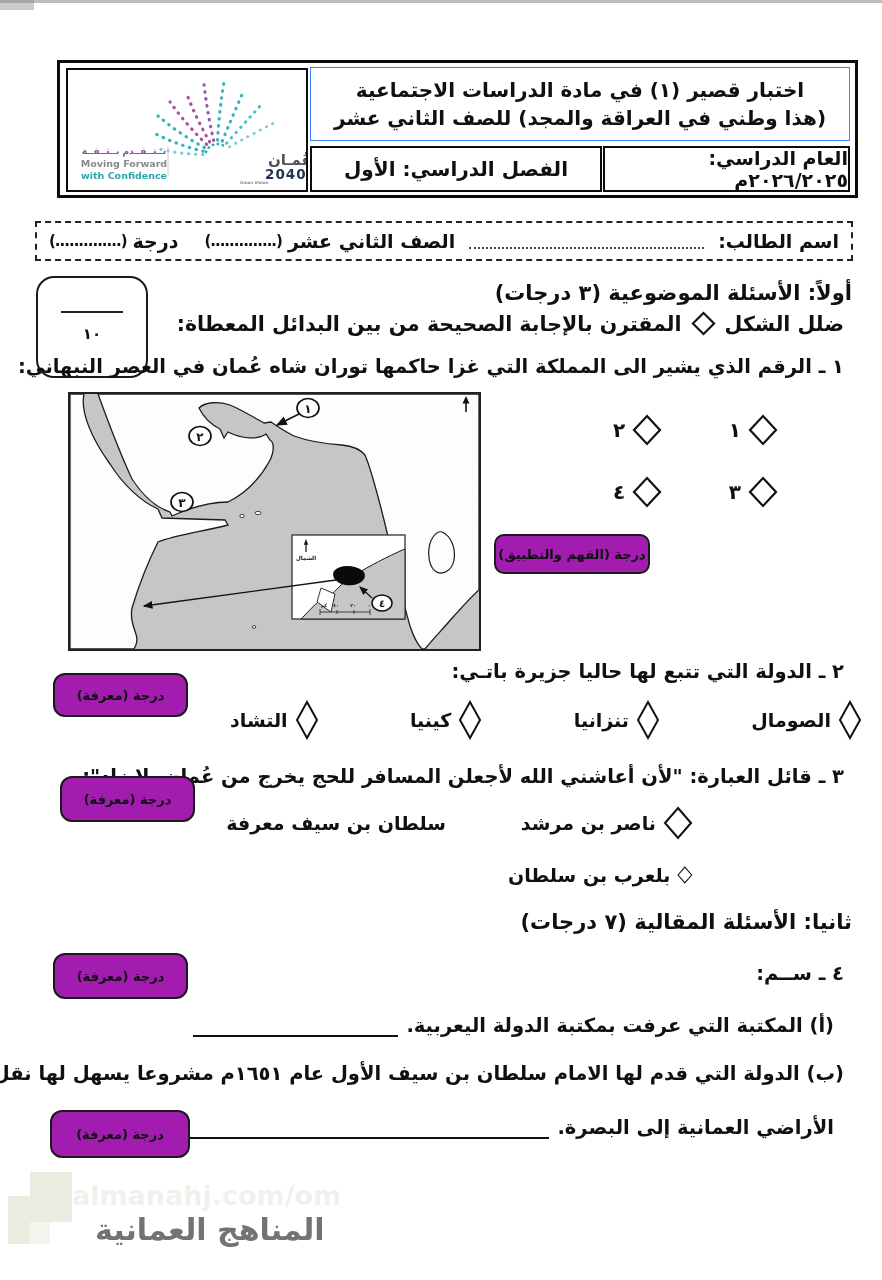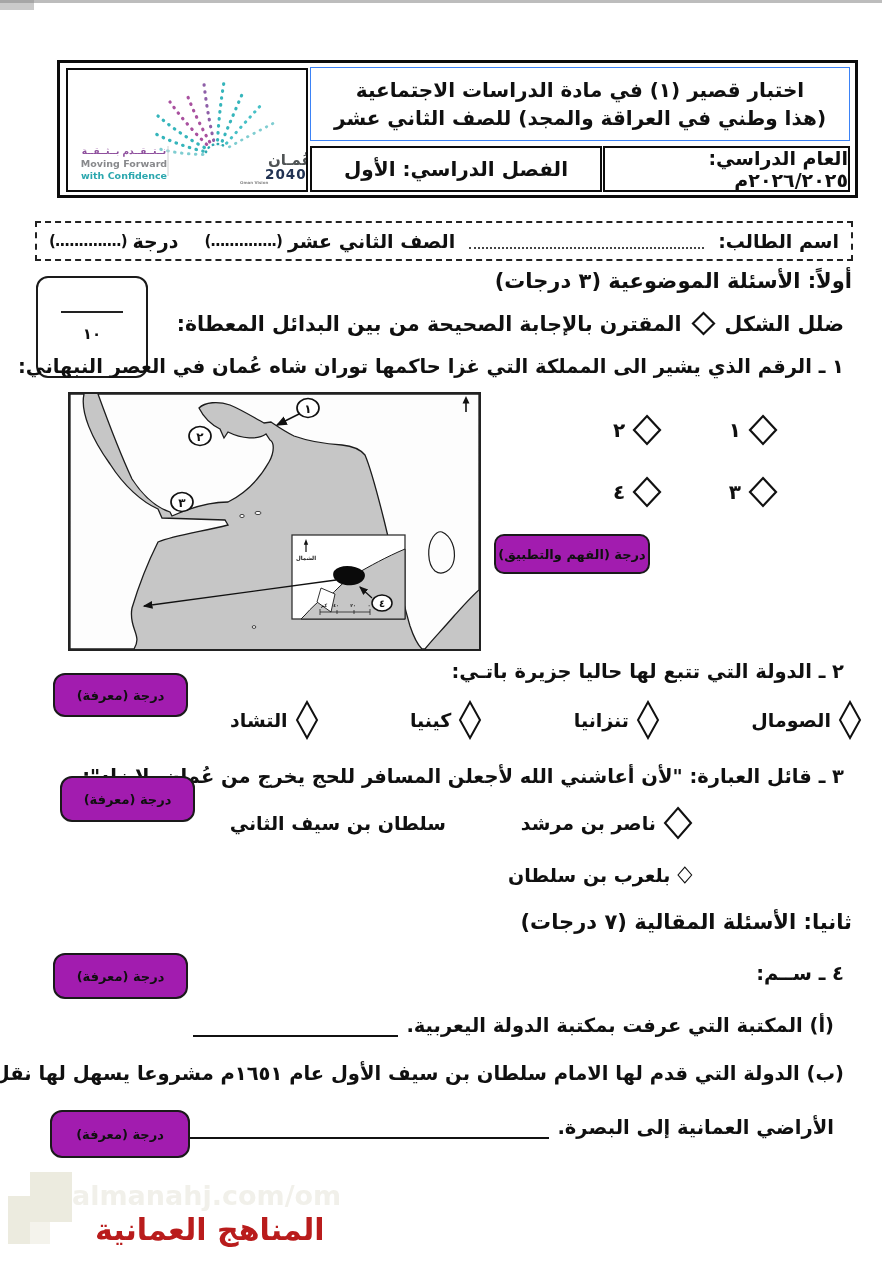--- a/index.html
+++ b/index.html
@@ -24,21 +24,21 @@
   
   .student-bar{position:absolute;left:35px;top:221px;width:818px;height:40px;border:2.4px dashed #222;
     display:flex;align-items:center;padding:0 12px;font-size:19px;box-sizing:border-box;gap:6px;}
   .leader{flex:1;border-bottom:2.2px dotted #444;height:14px;margin:0 8px;}
   .blank-paren{font-size:15px;letter-spacing:-1px;}
 
   .heading{position:absolute;right:30px;white-space:nowrap;font-size:21px;}
   .qtext{position:absolute;right:38px;white-space:nowrap;font-size:19.5px;}
 
   
-  .total-box{position:absolute;left:36px;top:276px;width:108px;height:98px;border:2.4px solid #1a1a1a;border-radius:12px;
+  .total-box{position:absolute;left:36px;top:276px;width:108px;height:98px;border:2.4px solid #1a1a1a;border-radius:18px;
     display:flex;flex-direction:column;align-items:center;justify-content:center;background:#fff;}
   .total-line{width:62px;border-top:2.6px solid #222;}
   .total-num{font-size:15px;margin-top:12px;}
   .pill{position:absolute;border:2.2px solid #1a1a1a;border-radius:10px;background:#a21caf;
     display:flex;align-items:center;justify-content:center;font-size:13px;white-space:nowrap;}
 
   
   .instruction{position:absolute;right:38px;top:311px;display:flex;align-items:center;gap:9px;font-size:20.5px;white-space:nowrap;}
 
   
@@ -53,21 +53,21 @@
   .q2-opts{position:absolute;right:20px;top:700px;width:632px;display:flex;justify-content:space-between;}
   .q3-row{position:absolute;right:189px;width:425px;display:flex;justify-content:space-between;}
   .q3-left{width:185px;}
 
   
   .ansrow{position:absolute;right:48px;display:flex;align-items:flex-end;gap:8px;white-space:nowrap;font-size:19.5px;}
   .ansline{display:inline-block;border-bottom:2.6px solid #111;height:6px;}
 
   
   .wm-url{position:absolute;left:72px;top:1180px;font-size:27px;font-weight:700;color:#f1f0ea;direction:ltr;}
-  .wm-brand{position:absolute;left:95px;top:1212px;font-size:30px;font-weight:700;color:#b91c1c;}
+  .wm-brand{position:absolute;left:95px;top:1212px;font-size:30px;font-weight:700;color:#737373;}
   .wm-block{position:absolute;background:#ecebdf;}
 </style>
 </head>
 <body>
 
 <div class="page">
   <div class="scan-top"></div>
   <div class="scan-corner"></div>
 
   <div class="hdr">
@@ -107,21 +107,21 @@
   <div class="student-bar">
     <span>اسم الطالب:</span>
     <span class="leader"></span>
     <span>الصف الثاني عشر</span>
     <span class="blank-paren">(..............)</span>
     <span style="width:14px"></span>
     <span>درجة</span>
     <span class="blank-paren">(..............)</span>
   </div>
 
-  <div class="heading" style="top:269px;margin-left:44px;">أولاً: الأسئلة الموضوعية (٣ درجات)</div>
+  <div class="heading" style="top:281px;margin-left:44px;">أولاً: الأسئلة الموضوعية (٣ درجات)</div>
 
   <div class="total-box">
     <div class="total-line"></div>
     <div class="total-num">١٠</div>
   </div>
 
   <div class="instruction">
     <span>ضلل الشكل</span>
     <svg width="25" height="25" viewBox="0 0 26 26">
       <polygon points="13,2 24,13 13,24 2,13" fill="#fff" stroke="#111" stroke-width="2.2"></polygon>
@@ -269,21 +269,21 @@
     <div class="opt">
       <svg width="30" height="34" viewBox="0 0 30 34">
         <polygon points="15,2 28,17 15,32 2,17" fill="#fff" stroke="#111" stroke-width="2.1"></polygon>
       </svg>
       <span class="lbl">ناصر بن مرشد</span>
     </div>
     <div class="opt q3-left">
       <svg width="30" height="34" viewBox="0 0 30 34">
         <polygon points="15,2 28,17 15,32 2,17" fill="#fff" stroke="#111" stroke-width="2.1"></polygon>
       </svg>
-      <span class="lbl">سلطان بن سيف الثاني</span>
+      <span class="lbl">سلطان بن سيف معرفة</span>
     </div>
   </div>
   <div class="q3-row" style="top:858px;">
     <div class="opt q3-left">
       <svg width="30" height="34" viewBox="0 0 30 34">
         <polygon points="15,2 28,17 15,32 2,17" fill="#fff" stroke="#111" stroke-width="2.1"></polygon>
       </svg>
       <span class="lbl">بلعرب بن سلطان</span>
     </div>
   </div>

